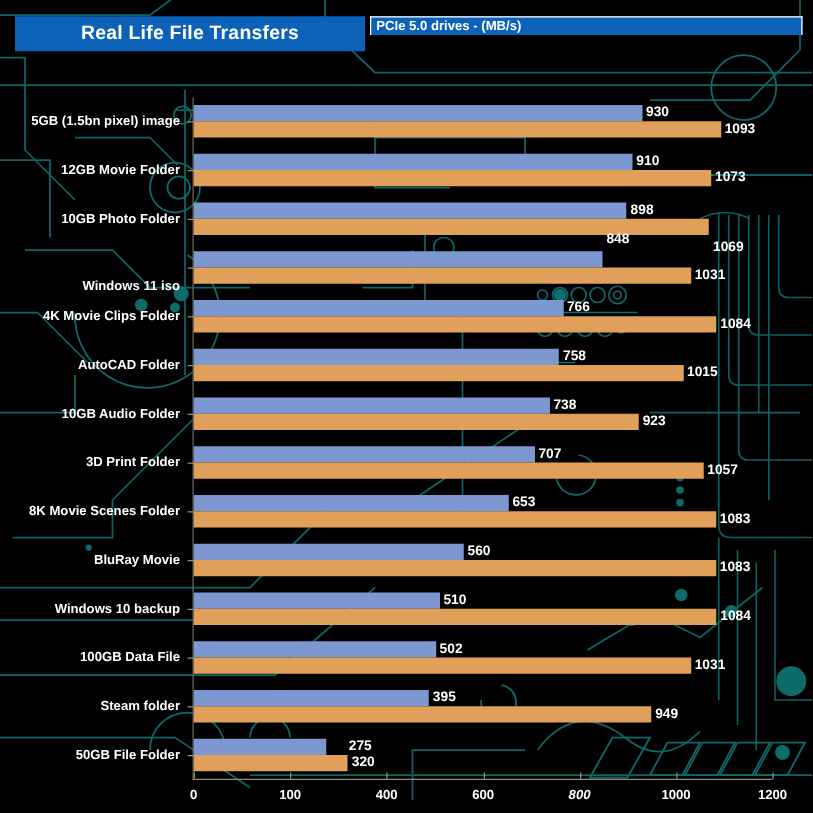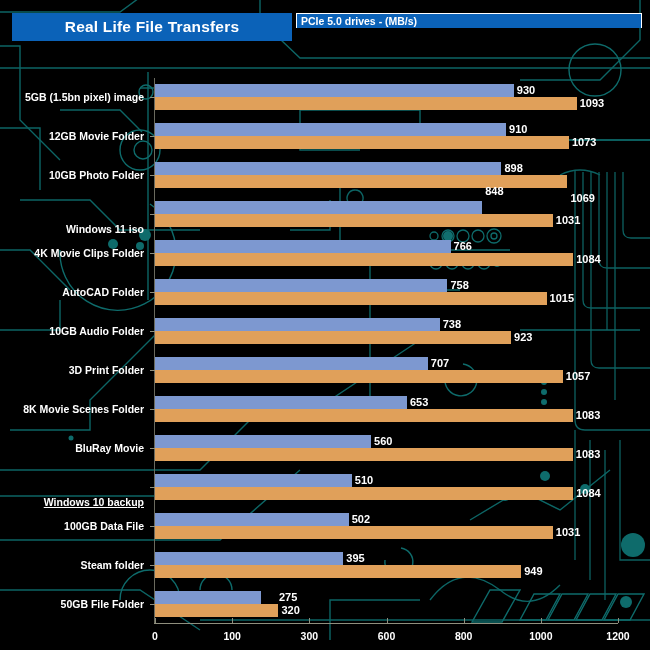--- a/index.html
+++ b/index.html
@@ -285,21 +285,21 @@
       <div class="cat-label" style="top: 19.4643px; right: 6px;">5GB (1.5bn pixel) image</div>
       <div class="cat-label" style="top: 58.3929px; right: 6px;">12GB Movie Folder</div>
       <div class="cat-label" style="top: 97.3214px; right: 6px;">10GB Photo Folder</div>
       <div class="cat-label" style="top: 151px; right: 6px;">Windows 11 iso</div>
       <div class="cat-label" style="top: 175.179px; right: 6px;">4K Movie Clips Folder</div>
       <div class="cat-label" style="top: 214.107px; right: 6px;">AutoCAD Folder</div>
       <div class="cat-label" style="top: 253.036px; right: 6px; margin-left: 40px;">10GB Audio Folder</div>
       <div class="cat-label" style="top: 291.964px; right: 6px;">3D Print Folder</div>
       <div class="cat-label" style="top: 330.893px; right: 6px;">8K Movie Scenes Folder</div>
       <div class="cat-label" style="top: 369.821px; right: 6px;">BluRay Movie</div>
-      <div class="cat-label" style="top: 424px; right: 6px; text-decoration: underline;">Windows 10 backup</div>
+      <div class="cat-label" style="top: 409px; right: 6px;">Windows 10 backup</div>
       <div class="cat-label" style="top: 447.679px; right: 6px;">100GB Data File</div>
       <div class="cat-label" style="top: 486.607px; right: 6px;">Steam folder</div>
       <div class="cat-label" style="top: 525.536px; right: 6px;">50GB File Folder</div>
     </div>
 
   <div id="plot">
     <div class="axis-line-v"></div>
     <div class="axis-line-h"></div>
   <div class="ytick" style="top: 19.4643px;"></div>
       <div class="bar write" style="left: 0px; top: 6.46429px; width: 358.825px;"></div>
@@ -370,25 +370,25 @@
       <div class="bar write" style="left: 0px; top: 512.536px; width: 106.104px;"></div>
       <div class="bar-value" style="left: 121px; top: 512.536px;">275</div>
       <div class="bar read" style="left: 0px; top: 525.536px; width: 123.467px;"></div>
       <div class="bar-value" style="left: 123.467px; top: 525.536px;">320</div>
       <div style="position: absolute; left: 0px; top: 545px; width: 463px;">
         <div class="xtick" style="left: 0px;"></div>
         <div class="xtick-label" style="left: 0px;">0</div>
         <div class="xtick" style="left: 77.1667px;"></div>
         <div class="xtick-label" style="left: 77.1667px;">100</div>
         <div class="xtick" style="left: 154.333px;"></div>
-        <div class="xtick-label" style="left: 154.333px;">300</div>
+        <div class="xtick-label" style="left: 154.333px;">400</div>
         <div class="xtick" style="left: 231.5px;"></div>
         <div class="xtick-label" style="left: 231.5px;">600</div>
         <div class="xtick" style="left: 308.667px;"></div>
-        <div class="xtick-label" style="left: 308.667px;">800</div>
+        <div class="xtick-label" style="left: 308.667px; font-style: italic;">800</div>
         <div class="xtick" style="left: 385.833px;"></div>
         <div class="xtick-label" style="left: 385.833px;">1000</div>
         <div class="xtick" style="left: 463px;"></div>
         <div class="xtick-label" style="left: 463px;">1200</div>
       </div>
     </div>
 
 </div>
 
 </body></html>

